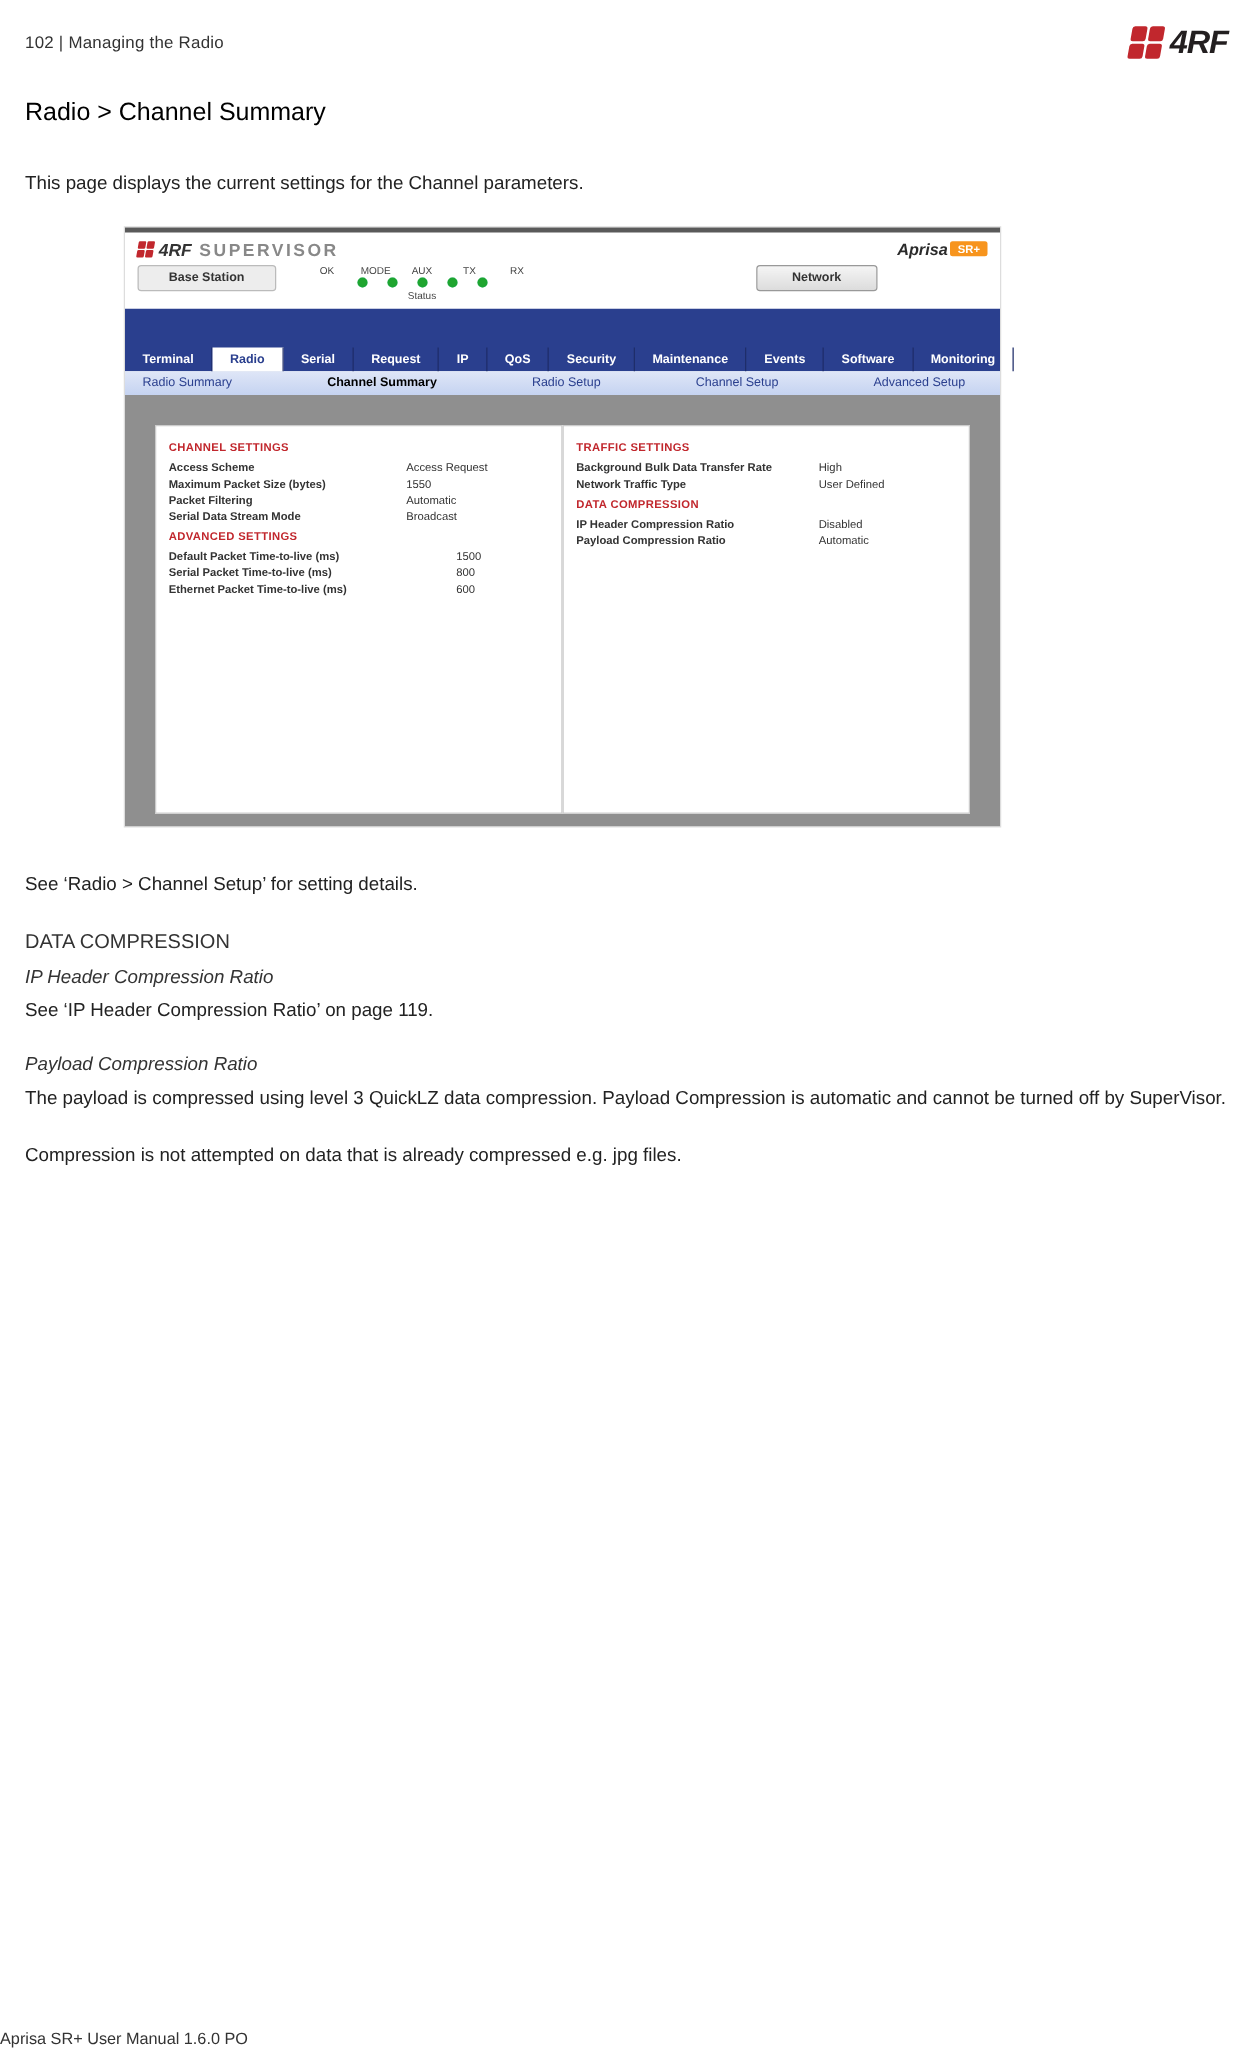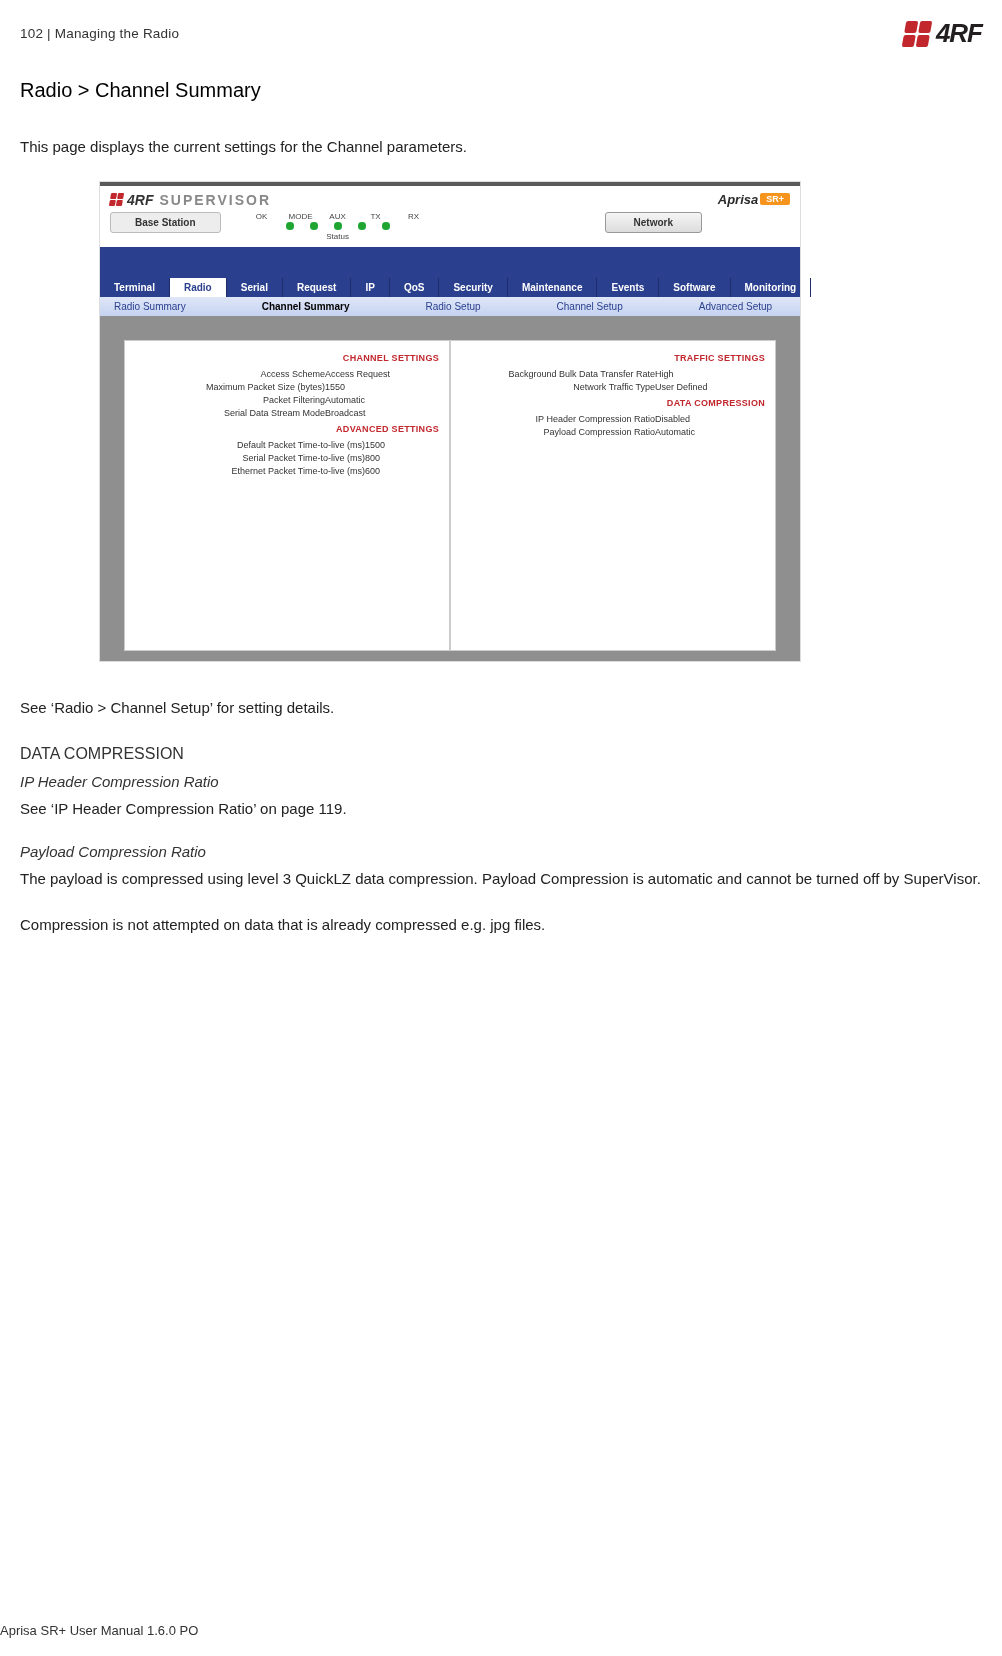--- a/index.html
+++ b/index.html
@@ -160,32 +160,31 @@
     padding: 0;
     gap: 48px;
   }
   .sub-tabs div { padding:4px 14px; }
   .sub-tabs .active { font-weight:bold; color:#000; }
   .panels-row {
     display:flex;
     padding: 24px 24px 10px 24px;
     background: #8f8f8f;
     min-height: 345px;
-    text-align: right;
   }
   .panel {
     background:#fff;
     border:1px solid #ccc;
     flex:1;
     padding: 6px 10px 10px 10px;
     font-size:9px;
   }
   .section-head { color:#c1272d; font-weight:bold; font-size:9px; margin:6px 0 6px 0; letter-spacing:0.3px;}
   .kv { display:flex; margin:3px 0; }
-  .kv .k { width:190px; color:#333; font-weight:normal; font-size:9px;}
+  .kv .k { width:190px; color:#333; font-weight:bold; font-size:9px;}
   .panel.right .kv .k { width:194px; }
   .kv .v { color:#333; font-size:9px;}
   .footer-bar {
     background:#d8d8d8;
     border-top:1px solid #bbb;
     display:flex;
     justify-content:space-between;
     padding:6px 14px;
     font-size:9px;
     color:#444;

